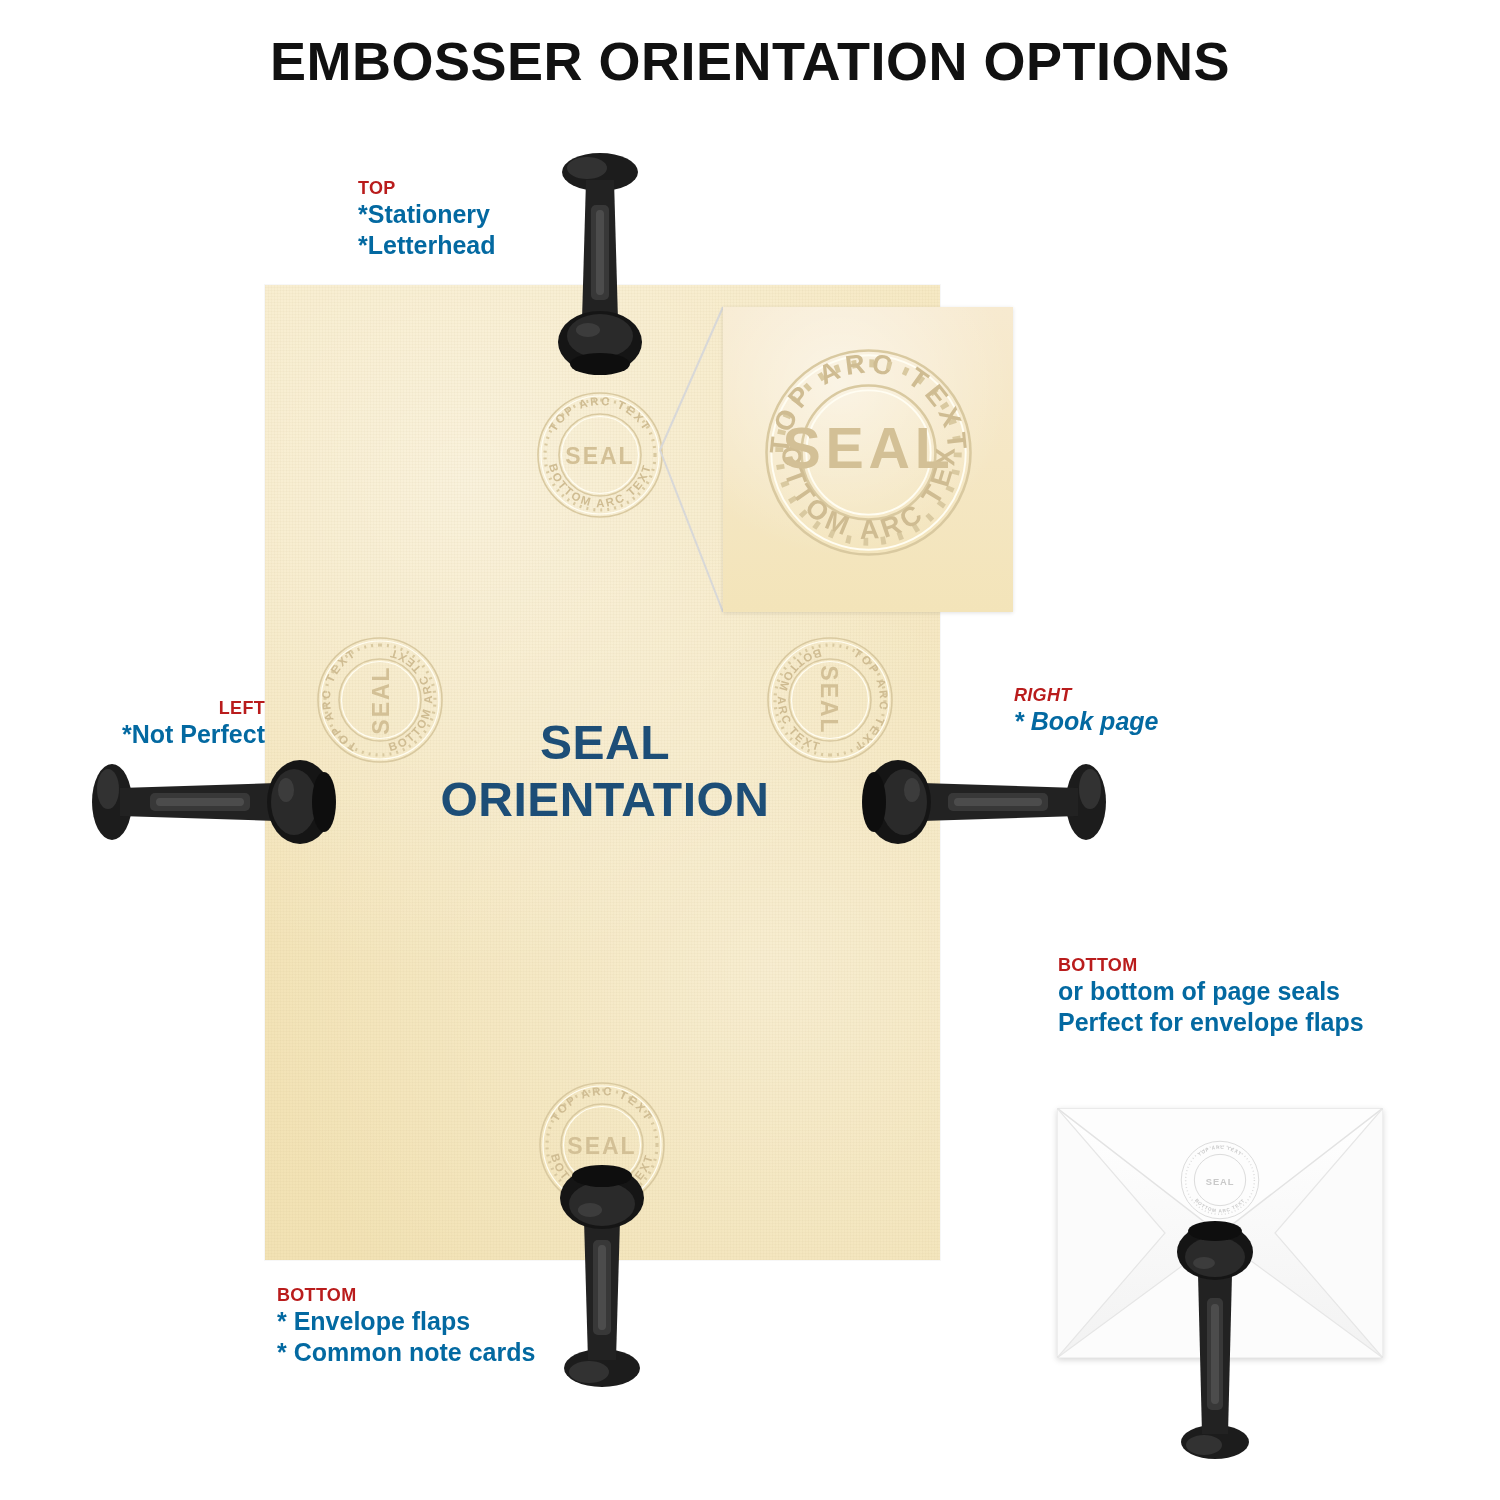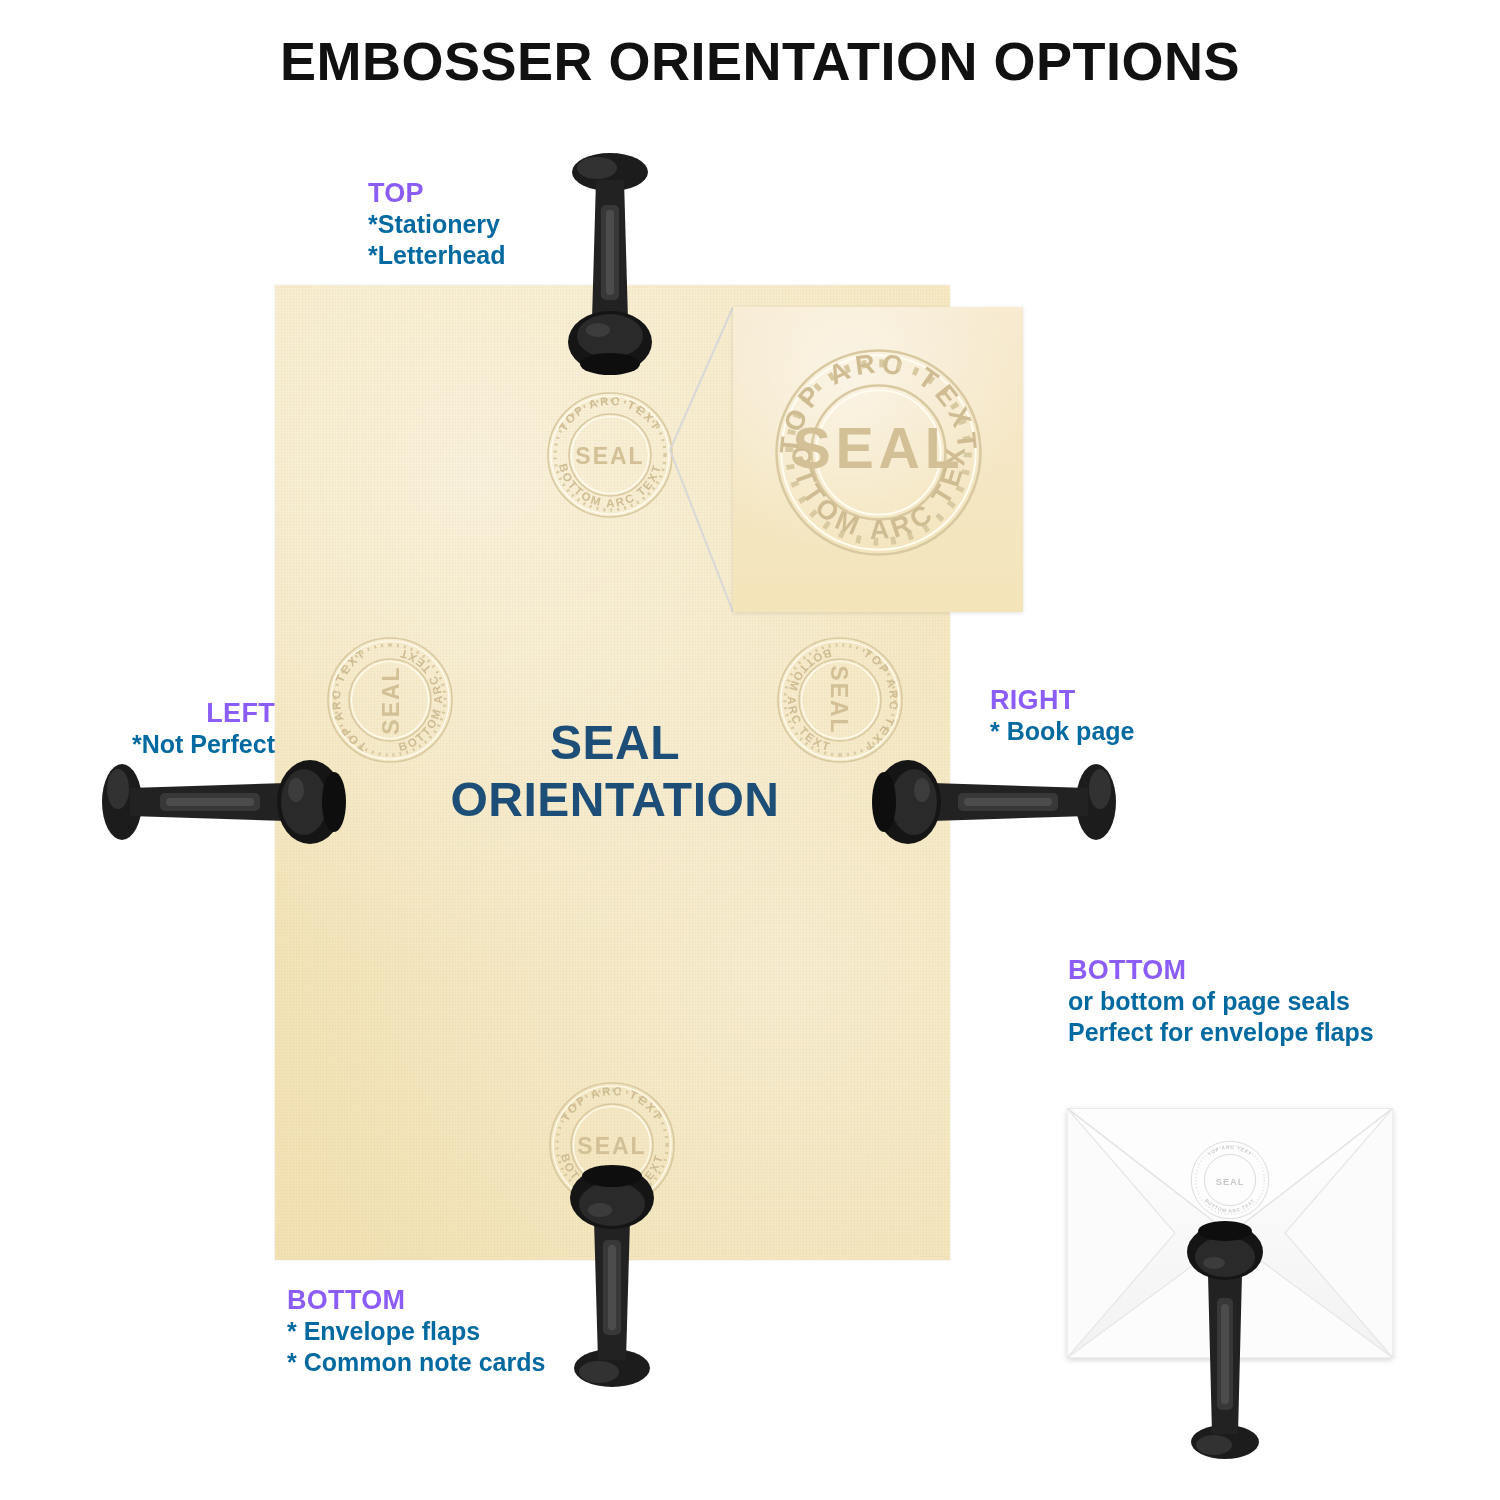--- a/index.html
+++ b/index.html
@@ -3,21 +3,21 @@
 <meta charset="utf-8">
 <style>
   html,body{margin:0;padding:0;}
   body{
     width:1500px;height:1500px;
     background:#ffffff;
     font-family:"Liberation Sans", sans-serif;
     position:relative;
     overflow:hidden;
   }
-  .stage{position:absolute;inset:0;margin-left:10px;}
+  .stage{position:absolute;inset:0;}
 
   
   .title{
     position:absolute;top:30px;left:0;width:1500px;
     text-align:center;
     font-size:54px;font-weight:bold;letter-spacing:.5px;
     color:#111111;
   }
 
   
@@ -64,21 +64,21 @@
       linear-gradient(180deg,#f7ead0 0%,#f3e4b9 100%);
     box-shadow:0 1px 4px rgba(0,0,0,.12);
   }
   .zoom-seal{position:absolute;left:18px;top:18px;width:255px;height:255px;}
   .zoom-seal .seal-word{font-size:36px;letter-spacing:3px;}
   .zoom-seal .arc{font-size:17px;letter-spacing:3px;}
   .zoom-seal .dots{stroke-width:5;stroke-dasharray:3 8;}
 
   
   .label{position:absolute;}
-  .label .hdr{color:#8b5cf6;font-size:27px;font-weight:bold;letter-spacing:.3px;}
+  .label .hdr{color:#b91c1c;font-size:18px;font-weight:bold;letter-spacing:.3px;}
   .label .sub{color:#0369a1;font-size:25px;font-weight:bold;line-height:1.25;}
   .label.rt{text-align:right;}
 
   
   .tool{position:absolute;}
   .tool svg{display:block;overflow:visible;}
 
   
   .envelope{position:absolute;left:1057px;top:1108px;width:326px;height:250px;}
   .env-body{
@@ -307,21 +307,21 @@
     <div class="hdr">TOP</div>
     <div class="sub">*Stationery</div>
     <div class="sub">*Letterhead</div>
   </div>
 
   <div class="label rt" style="left:15px;top:698px;width:250px;">
     <div class="hdr">LEFT</div>
     <div class="sub">*Not Perfect</div>
   </div>
 
-  <div class="label" style="left:980px;top:685px;">
+  <div class="label" style="left:1014px;top:685px;font-style:italic;">
     <div class="hdr">RIGHT</div>
     <div class="sub">* Book page</div>
   </div>
 
   <div class="label" style="left:277px;top:1285px;">
     <div class="hdr">BOTTOM</div>
     <div class="sub">* Envelope flaps</div>
     <div class="sub">* Common note cards</div>
   </div>
 

